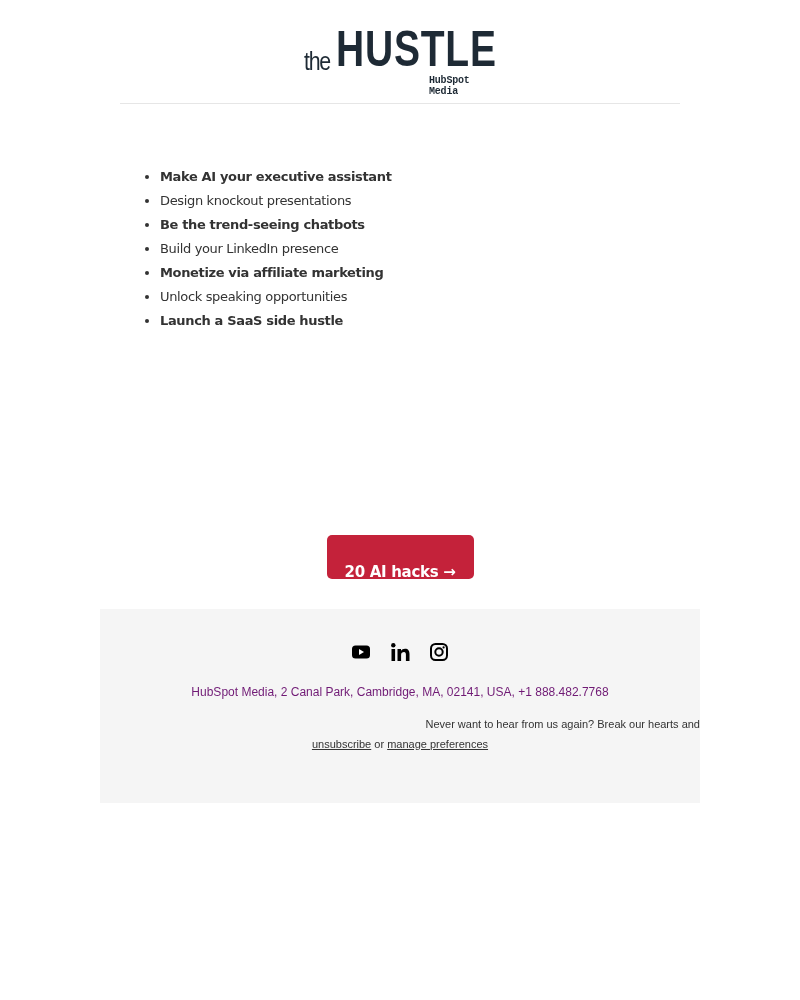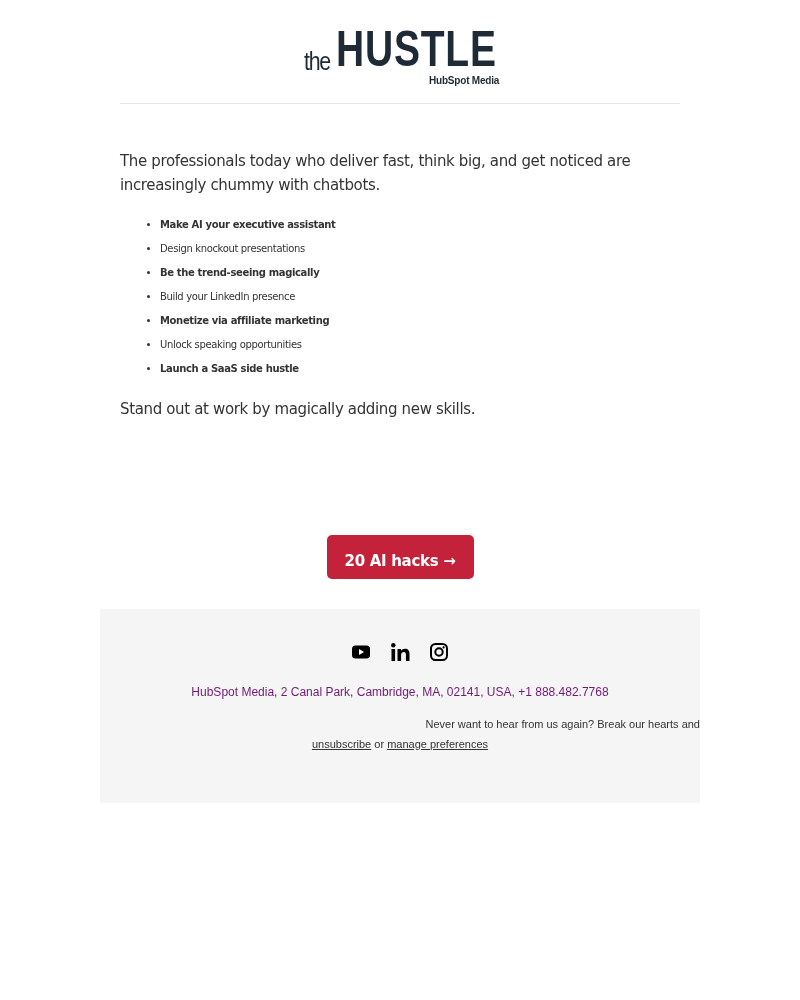--- a/index.html
+++ b/index.html
@@ -3,32 +3,32 @@
 <meta charset="utf-8">
 <style>
   * { box-sizing: border-box; margin: 0; padding: 0; }
   html, body { width: 800px; height: 1000px; background: #ffffff; }
   body { font-family: "DejaVu Sans", sans-serif; color: #333333; position: relative; }
 
   .header { position: absolute; left: 120px; top: 0; width: 560px; height: 104px; border-bottom: 1px solid #e6e6e6; }
   .logo { position: absolute; left: 184px; top: 30px; width: 200px; height: 62px; }
   .logo-the { position: absolute; left: 0; top: 16px; font-family: "Liberation Sans", sans-serif; font-size: 26px; color: #1e2a35; letter-spacing: -1.5px; transform: scaleX(0.82); transform-origin: left; }
   .logo-hustle { position: absolute; left: 32px; top: -6px; font-family: "Liberation Sans", sans-serif; font-weight: bold; font-size: 50px; color: #1e2a35; letter-spacing: 1px; transform: scaleX(0.78); transform-origin: left; line-height: 1; }
-  .logo-sub { position: absolute; left: 125px; top: 45px; font-family: Liberation Sans, sans-serif; font-weight: bold; font-size: 10px; color: #1e2a35; letter-spacing: -0.2px; }
+  .logo-sub { position: absolute; left: 125px; top: 45px; font-family: Liberation Mono, monospace; font-weight: bold; font-size: 10px; color: #1e2a35; letter-spacing: -0.2px; }
 
   .content { position: absolute; left: 120px; top: 149px; width: 560px; }
   .para { font-size: 15px; line-height: 24px; color: #333; letter-spacing: -0.35px; }
   .para + .para { margin-top: 24px; }
   ul.hacks { margin-top: 16px; margin-left: 40px; list-style: disc; }
-  ul.hacks li { font-size: 10px; line-height: 24px; color: #333; letter-spacing: -0.35px; }
+  ul.hacks li { font-size: 13px; line-height: 24px; color: #333; letter-spacing: -0.35px; }
   ul.hacks li.bold { font-weight: bold; }
   .closing { margin-top: 16px; font-size: 15px; line-height: 24px; color: #333; letter-spacing: -0.35px; }
 
   .cta-wrap { position: absolute; left: 0; width: 800px; top: 535px; text-align: center; }
-  .cta { display: inline-block; background: #c4223a; color: #ffffff; font-weight: bold; font-size: 15px; letter-spacing: -0.3px; height: 44px; line-height: 44px; padding: 4px 18px; border-radius: 5px; text-decoration: none; }
+  .cta { display: inline-block; background: #c4223a; color: #ffffff; font-weight: bold; font-size: 15px; letter-spacing: -0.3px; height: 44px; line-height: 44px; padding: 15px 18px; border-radius: 5px; text-decoration: none; }
 
   .footer { position: absolute; left: 100px; top: 609px; width: 600px; height: 194px; background: #f5f5f5; }
   .social { position: absolute; top: 33px; left: 0; width: 600px; display: flex; justify-content: center; gap: 19px; }
   .social a { width: 20px; height: 20px; display: flex; align-items: center; justify-content: center; }
   .address { position: absolute; top: 76px; width: 600px; text-align: center; font-family: "Liberation Sans", sans-serif; font-size: 12px; color: #701a75; }
   .unsub-line { position: absolute; top: 109px; width: 600px; text-align: right; font-family: "Liberation Sans", sans-serif; font-size: 11px; color: #333; }
   .links-line { position: absolute; top: 129px; width: 600px; text-align: center; font-family: "Liberation Sans", sans-serif; font-size: 11px; color: #333; }
   .links-line a { color: #333; text-decoration: underline; }
 </style>
 </head>
@@ -36,31 +36,29 @@
 
 <div class="header">
   <div class="logo">
     <span class="logo-the">the</span>
     <span class="logo-hustle">HUSTLE</span>
     <span class="logo-sub">HubSpot Media</span>
   </div>
 </div>
 
 <div class="content">
-  <p class="para">The professionals today who deliver fast, think big, and get noticed are increasingly chummy with chatbots.</p>
   <ul class="hacks">
     <li class="bold">Make AI your executive assistant</li>
     <li>Design knockout presentations</li>
-    <li class="bold">Be the trend-seeing magically</li>
+    <li class="bold">Be the trend-seeing chatbots</li>
     <li>Build your LinkedIn presence</li>
     <li class="bold">Monetize via affiliate marketing</li>
     <li>Unlock speaking opportunities</li>
     <li class="bold">Launch a SaaS side hustle</li>
   </ul>
-  <p class="closing">Stand out at work by magically adding new skills.</p>
 </div>
 
 <div class="cta-wrap">
   <a class="cta">20 AI hacks →</a>
 </div>
 
 <div class="footer">
   <div class="social">
     <a>
       <svg width="18" height="14" viewBox="0 0 18 14">

